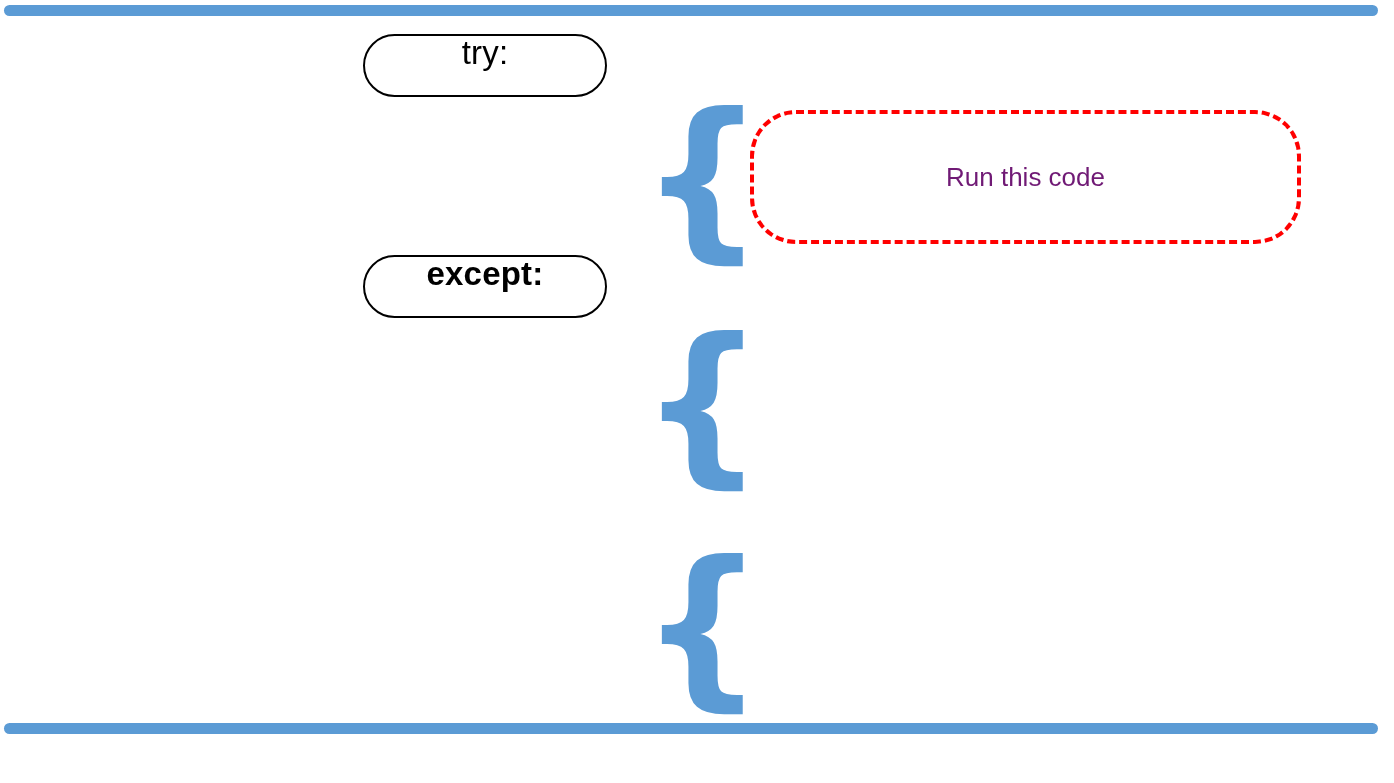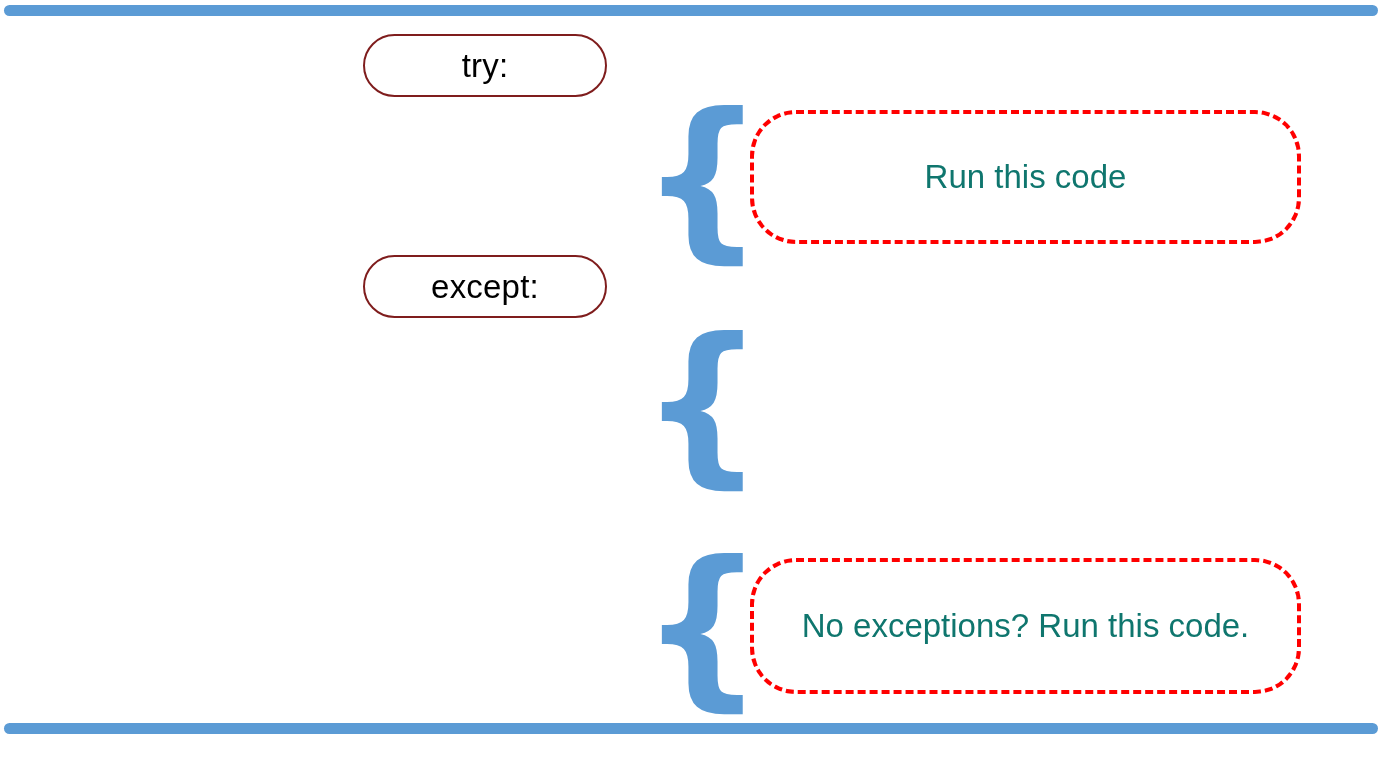--- a/index.html
+++ b/index.html
@@ -31,35 +31,35 @@
   #rule-top    { top: 5px; }
   #rule-bottom { top: 723px; }
 
   
   .pill {
     position: absolute;
     left: 363px;
     width: 244px;
     height: 63px;
     box-sizing: border-box;
-    border: 2px solid #7f1d1d;
+    border: 2px solid #000000;
     border-radius: 32px;
     background: #ffffff;
     display: flex;
-    align-items: center;
+    align-items: flex-start;
     justify-content: center;
   }
   .pill-label {
     font-size: 33px;
     color: #000000;
     line-height: 1;
     letter-spacing: 0.2px;
   }
   #pill-try    { top: 34px; }
-  #pill-except { top: 255px; }
+  #pill-except { top: 255px; font-weight: bold; }
   #pill-else   { top: 480px; }
 
   
   .brace {
     position: absolute;
     left: 640px;
     width: 60px;
     height: 140px;
     color: #5b9bd5;
     font-family: "DejaVu Sans", sans-serif;
@@ -83,22 +83,22 @@
     box-sizing: border-box;
     border: 4px dashed #ff0000;
     border-radius: 46px;
     background: transparent;
     display: flex;
     align-items: center;
     justify-content: center;
     text-align: center;
   }
   .note-text {
-    font-size: 33px;
-    color: #0f766e;
+    font-size: 26px;
+    color: #701a75;
     line-height: 1.42;
     padding: 0 26px;
   }
   #note-1 { top: 110px; }
   #note-2 { top: 335px; height: 136px; }
   #note-3 { top: 558px; height: 136px; }
 </style>
 </head>
 <body>
 
@@ -119,19 +119,16 @@
   <div class="pill" id="pill-except">
     <span class="pill-label">except:</span>
   </div>
 
   <div class="brace" id="brace-2">{</div>
 
 
 
   <div class="brace" id="brace-3">{</div>
 
-  <div class="note" id="note-3">
-    <span class="note-text">No exceptions? Run this code.</span>
-  </div>
 
   <div class="rule" id="rule-bottom"></div>
 
 </div>
 
 </body></html>

